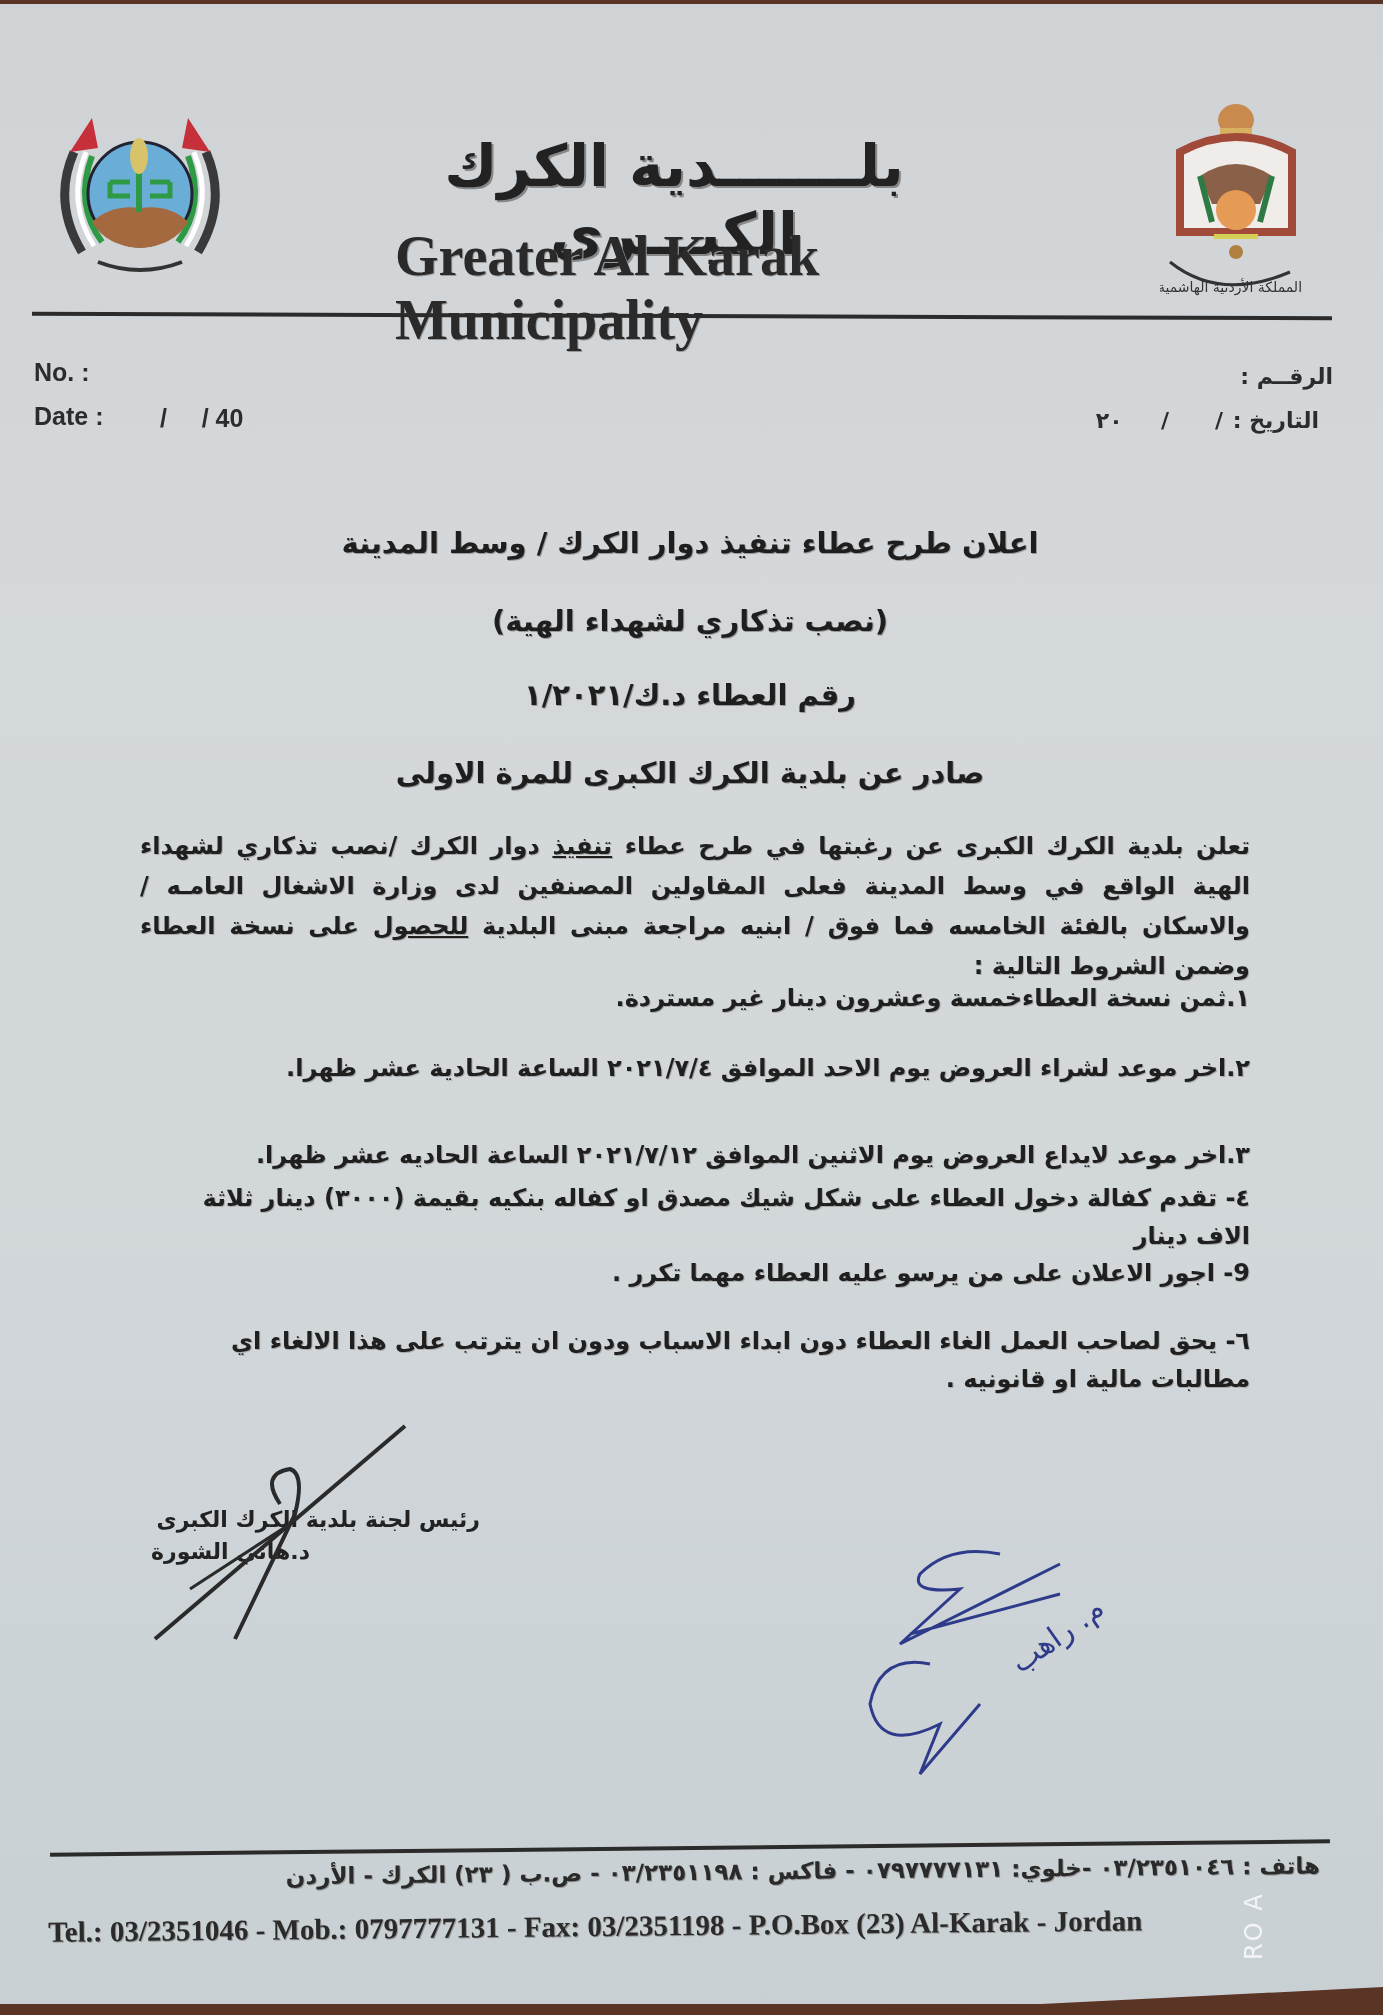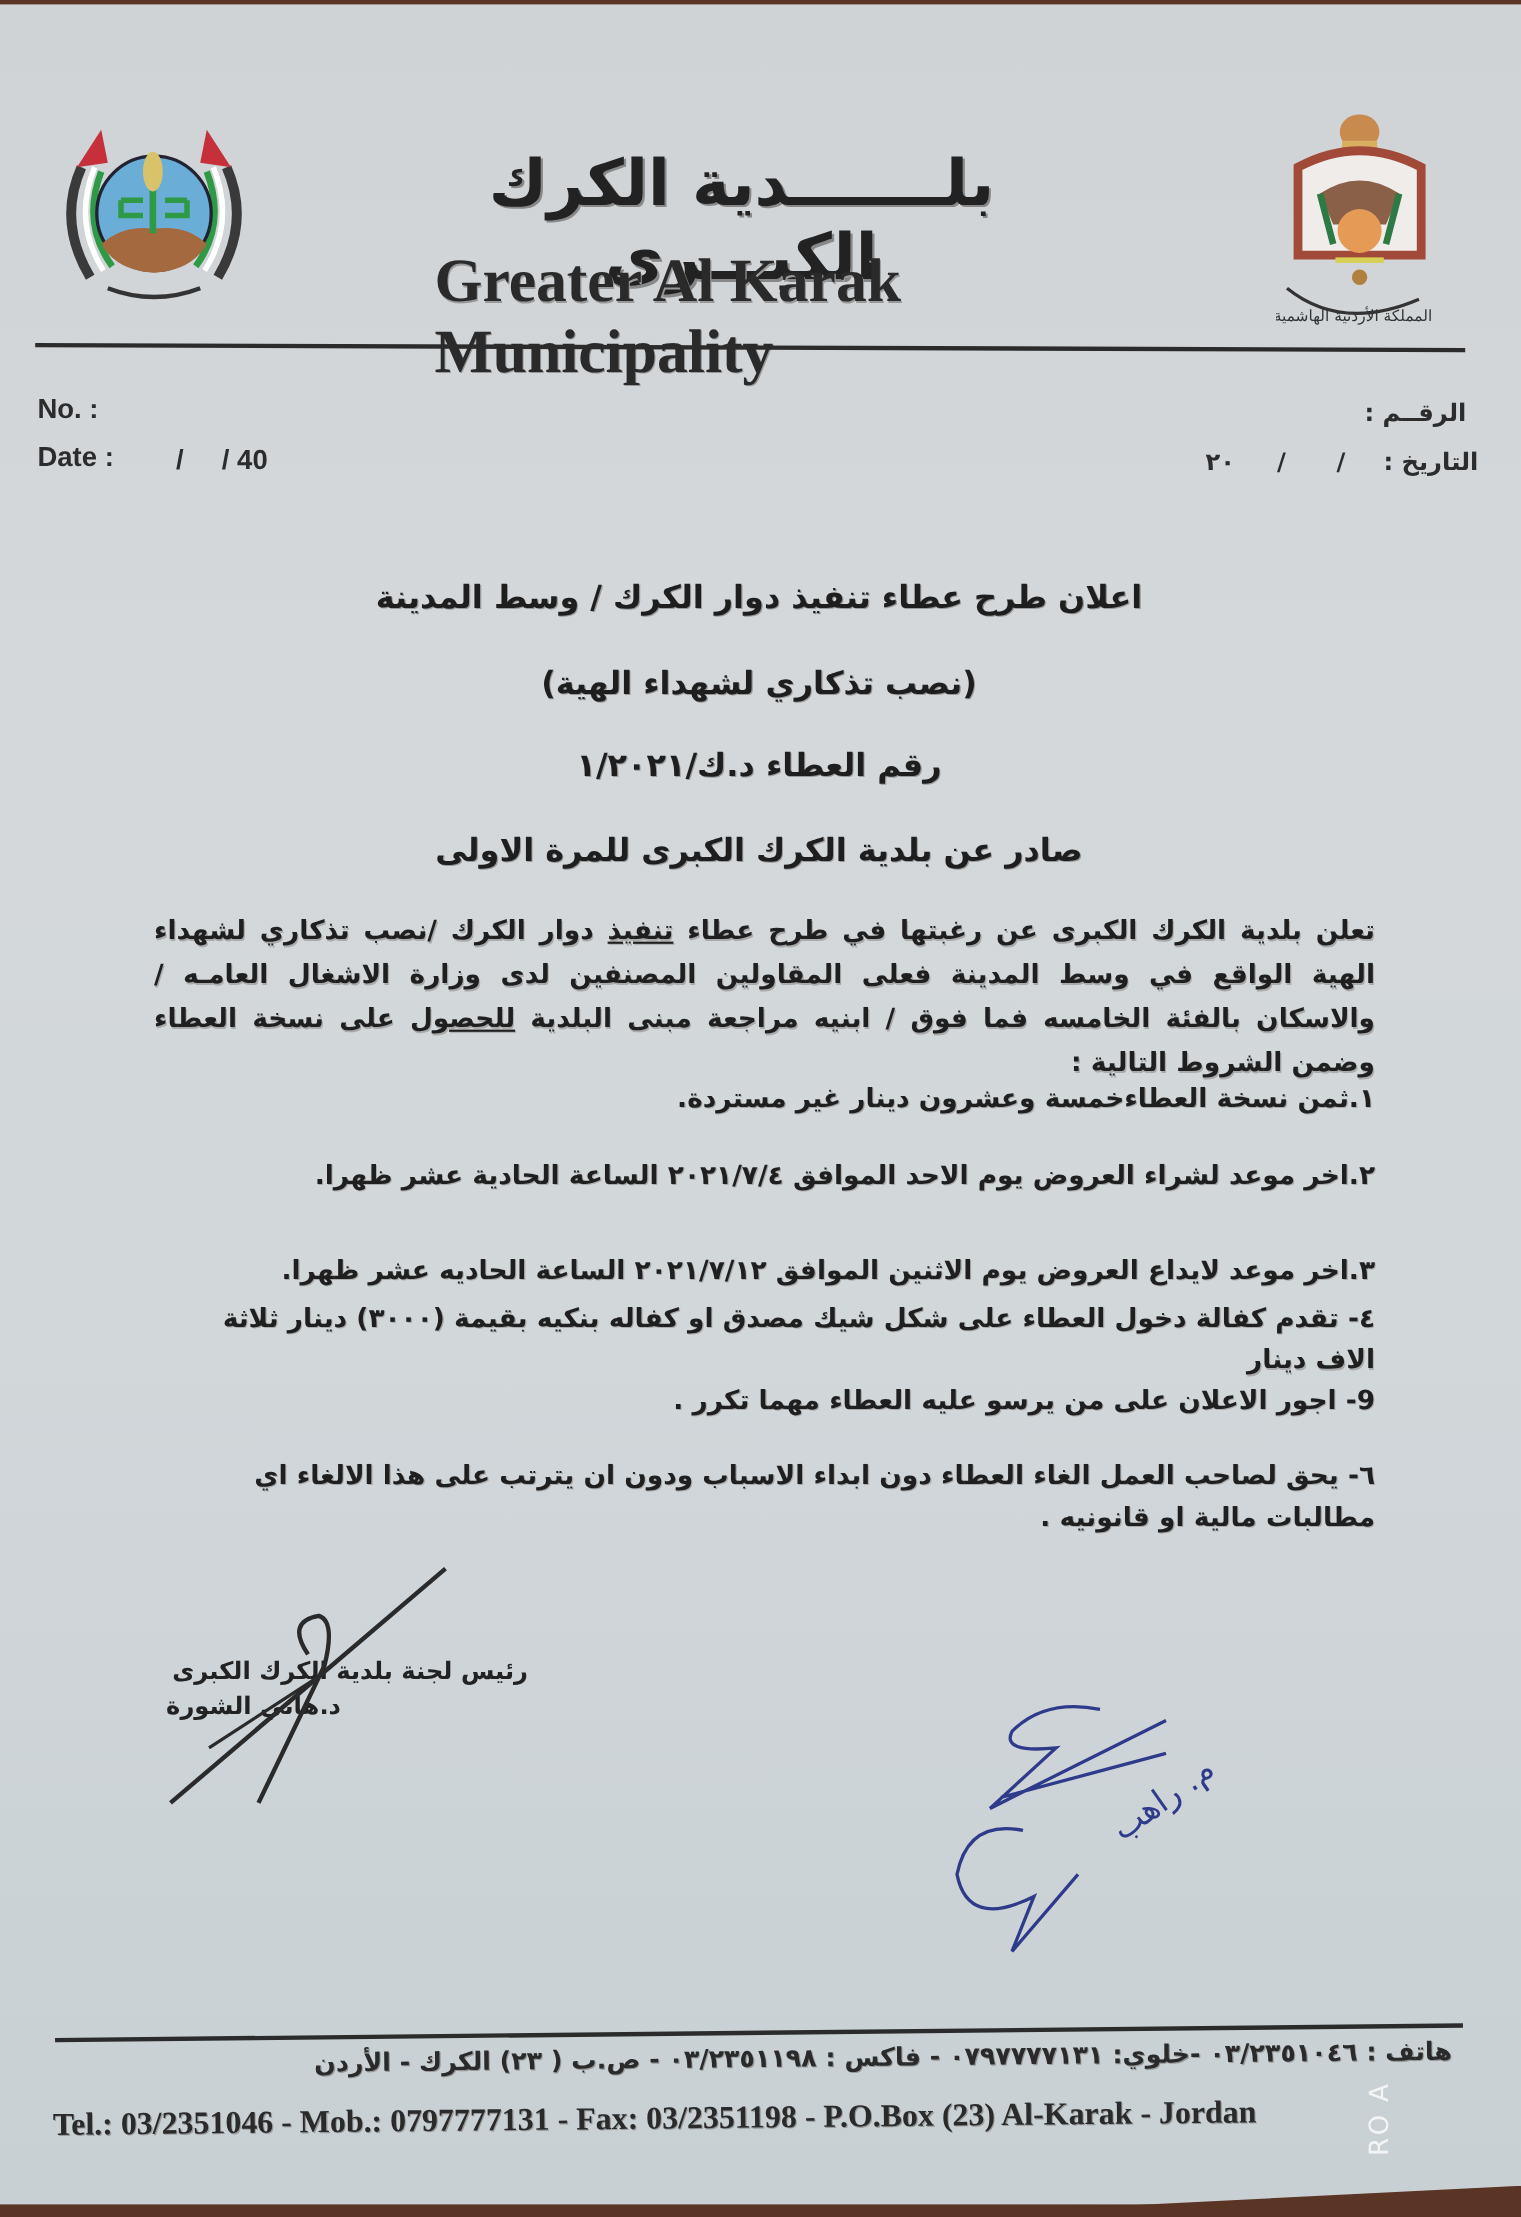--- a/index.html
+++ b/index.html
@@ -99,21 +99,21 @@
     <path d="M10 170 Q60 210 130 180" stroke="#333" stroke-width="3" fill="none"></path>
     <text x="70" y="200" font-size="14" text-anchor="middle" fill="#333" font-family="DejaVu Sans, sans-serif">المملكة الأردنية الهاشمية</text>
   </svg>
 
   <div class="rule" style="left:32px; top:310px; width:1300px; transform:rotate(0.2deg);"></div>
 
   <div class="meta" style="left:34px; top:354px;">No. :</div>
   <div class="meta" style="left:34px; top:398px;">Date :</div>
   <div class="meta" style="left:160px; top:400px; white-space:pre;">/     / 40</div>
   <div class="meta-ar" style="right:50px; top:360px;">الرقــم :</div>
-  <div class="meta-ar" style="right:39px; top:404px;margin-left:35px;">التاريخ :</div>
+  <div class="meta-ar" style="right:64px; top:404px;margin-left:35px;">التاريخ :</div>
   <div class="meta-ar" style="right:160px; top:404px; white-space:pre;">/      /     ٢٠</div>
 
   <div class="title-line" style="top:522px;">اعلان طرح عطاء تنفيذ  دوار الكرك / وسط المدينة</div>
   <div class="title-line" style="top:600px;">(نصب تذكاري لشهداء الهية)</div>
   <div class="title-line" style="top:674px;">رقم العطاء د.ك/١/٢٠٢١</div>
   <div class="title-line" style="top:752px;">صادر عن بلدية الكرك الكبرى للمرة الاولى</div>
 
   <div class="para" style="top:822px;">
     <span>تعلن بلدية الكرك الكبرى عن رغبتها في طرح عطاء </span><span class="u">تنفيذ</span><span> دوار الكرك /نصب تذكاري لشهداء الهية الواقع في وسط المدينة فعلى المقاولين المصنفين لدى وزارة الاشغال العامـه / والاسكان بالفئة الخامسه فما فوق / ابنيه مراجعة مبنى البلدية </span><span class="u">للحصول</span><span> على نسخة العطاء  وضمن الشروط التالية :</span>
   </div>

